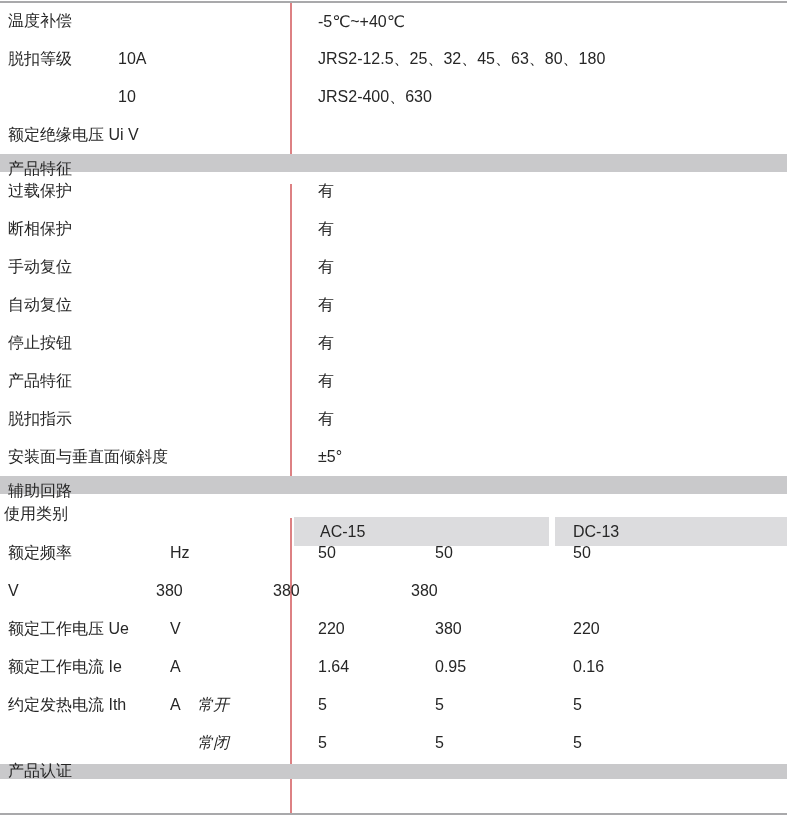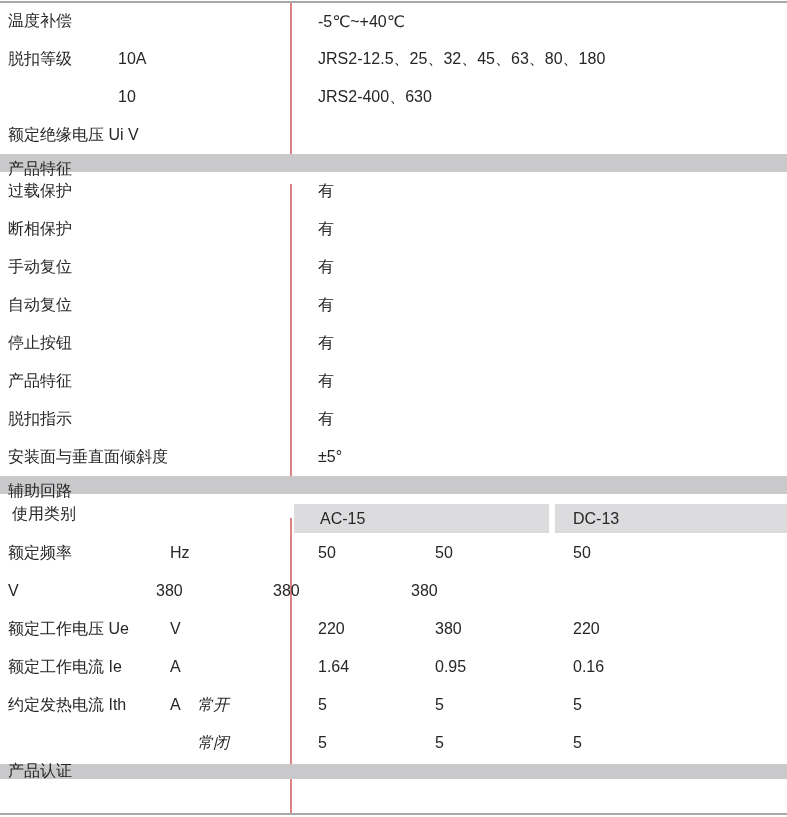--- a/index.html
+++ b/index.html
@@ -24,24 +24,24 @@
   .t-value { flex:1 1 auto;  white-space:nowrap; }
 
   .bar {
     height:18px; line-height:30px; background:#c9c9cb;
     padding-left:8px; box-sizing:border-box; white-space:nowrap;
   }
 
   .f-label { flex:0 0 310px; white-space:nowrap; }
   .f-value { flex:1 1 auto;  white-space:nowrap; }
 
-  .cat-row { position:relative; height:40px; padding-left:12px; box-sizing:border-box; }
+  .cat-row { position:relative; height:40px; padding-left:4px; box-sizing:border-box; }
   .cat-label { line-height:40px; white-space:nowrap; }
   .chip {
-    position:absolute; top:10px; height:29px; line-height:29px;
+    position:absolute; top:23px; height:29px; line-height:29px;
     background:#dcdcde; box-sizing:border-box; white-space:nowrap;
   }
   .chip.ac { left:294px; width:255px; padding-left:26px; }
   .chip.dc { left:555px; right:0;    padding-left:18px; }
 
   .a-label { flex:0 0 162px; white-space:nowrap; }
   .a-unit  { flex:0 0 27px;  white-space:nowrap; }
   .a-sub   { flex:0 0 121px; white-space:nowrap;font-style:italic; }
   .a-v1    { flex:0 0 117px; white-space:nowrap; }
   .a-v2    { flex:0 0 138px; white-space:nowrap; }

